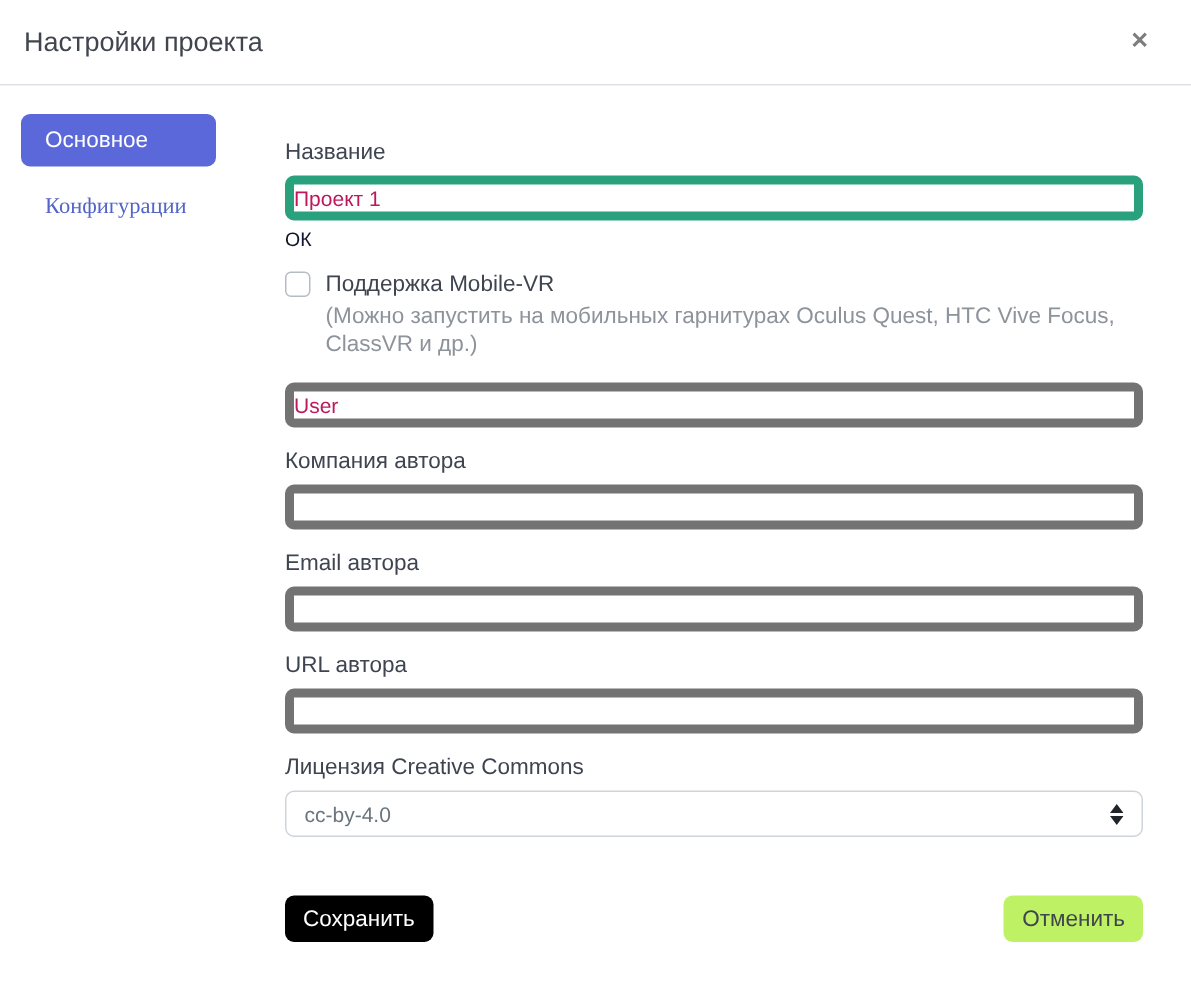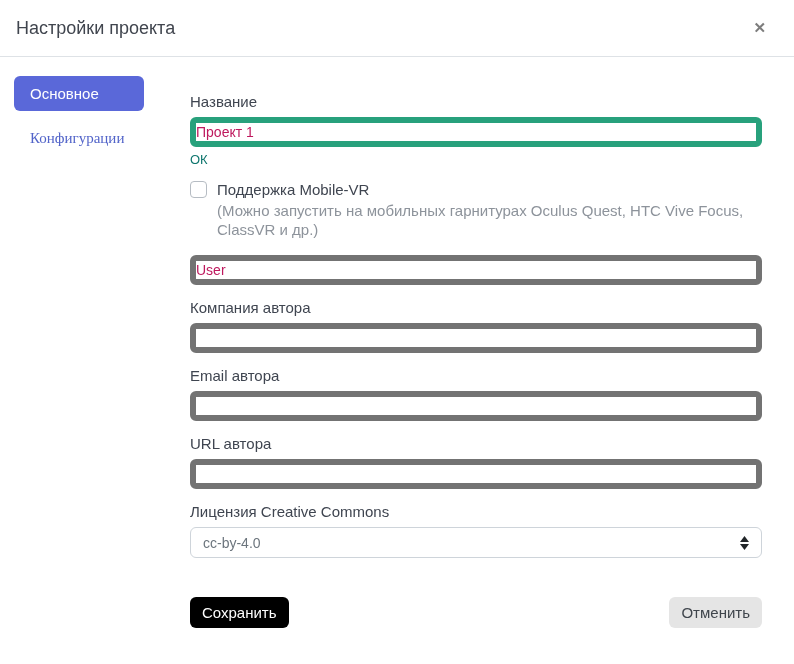--- a/index.html
+++ b/index.html
@@ -52,21 +52,21 @@
   .text-input {
     width: 100%; height: 30px;
     border: 6px solid #737373; border-radius: 6px;
     padding: 0 0;
     font-size: 14px; color: #be185d;
     font-family: "Liberation Sans", sans-serif;
     background: #fff;
     outline: none;
   }
   .text-input.valid { border-color: #28a17c; }
-  .validation-ok { font-size: 13px; color: #0f766e; margin-top: 5px; font-weight: 400; }
+  .validation-ok { font-size: 13px; color: #0f172a; margin-top: 5px; font-weight: 400; }
 
   
   .checkbox-group { margin-bottom: 16px; }
   .checkbox-row { display: flex; align-items: center; }
   .checkbox {
     appearance: none; -webkit-appearance: none;
     width: 17px; height: 17px;
     border: 1px solid #b6bcc3; border-radius: 4px;
     background: #fff; cursor: pointer; flex-shrink: 0;
     margin-right: 10px;
@@ -99,21 +99,21 @@
   .footer-row {
     display: flex; justify-content: space-between; align-items: center;
     margin-top: 39px;
   }
   .btn {
     border: none; border-radius: 6px; cursor: pointer;
     font-size: 15px; padding: 7px 12px; line-height: 17px;
     font-family: "Liberation Sans", sans-serif;
   }
   .btn-save { background: #000000; color: #ffffff; }
-  .btn-cancel { background: #e5e5e5; color: #3f454c; }
+  .btn-cancel { background: #bef264; color: #3f454c; }
 </style>
 </head>
 <body>
 
 <div class="modal">
 
   <div class="modal-header">
     <div class="modal-title">Настройки проекта</div>
     <button class="close-btn">✕</button>
   </div>

